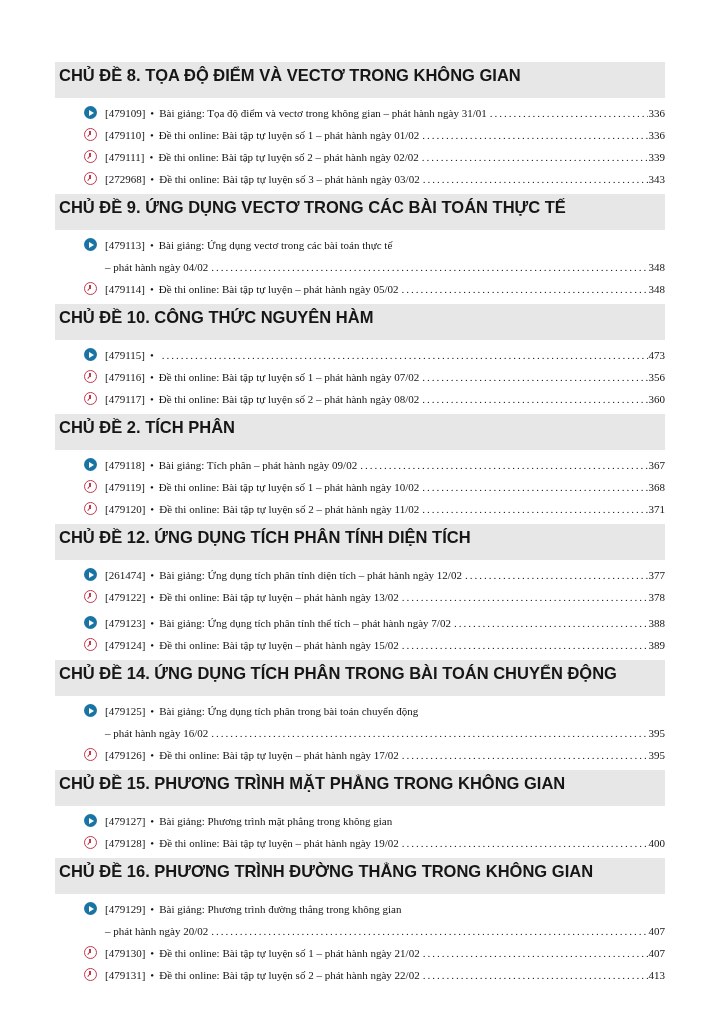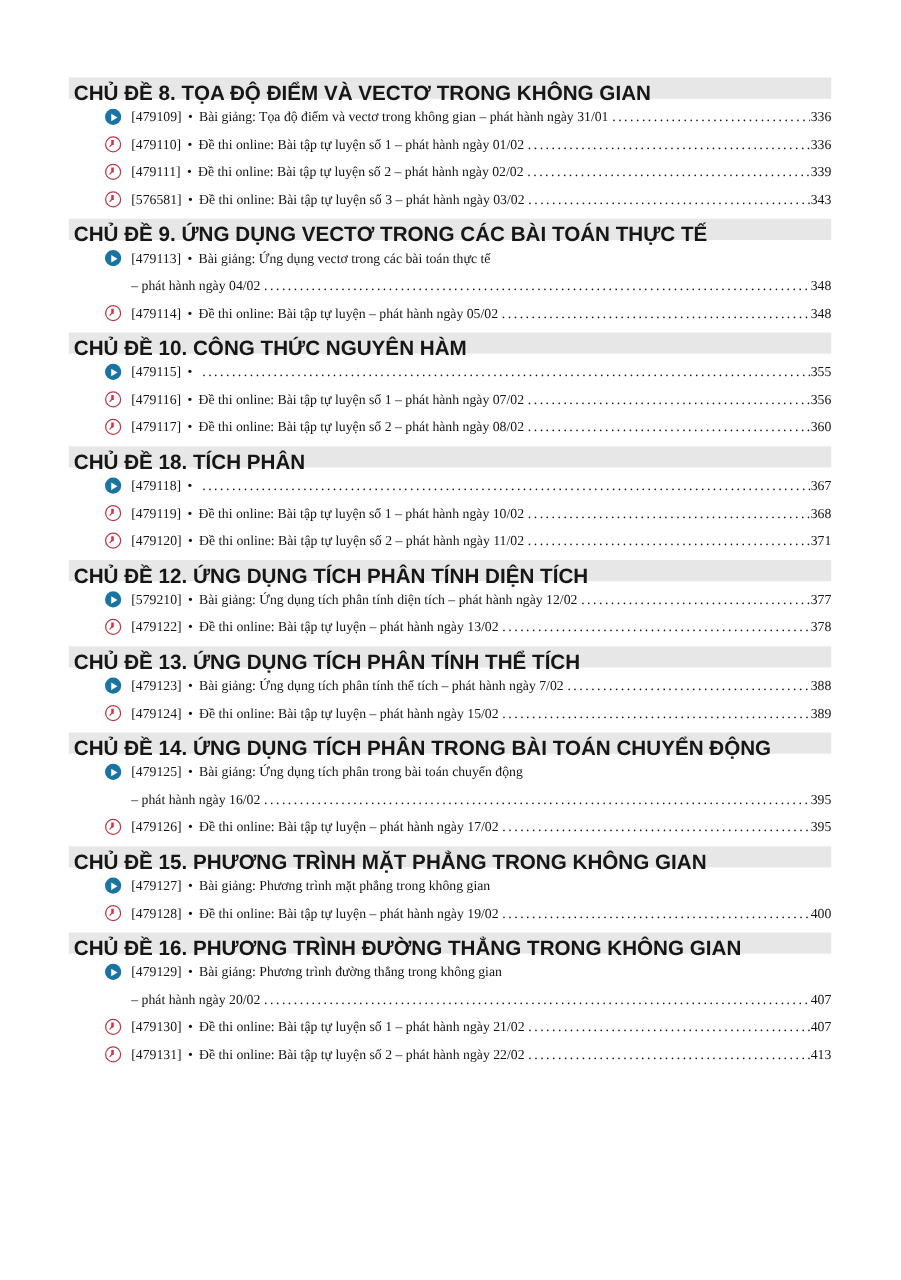--- a/index.html
+++ b/index.html
@@ -8,21 +8,21 @@
     height: 1024px;
     box-sizing: border-box;
     padding: 62px 56px 0 55px;
     font-family: "Liberation Serif", serif;
     color: #141414;
     overflow: hidden;
   }
   .toc-section { margin-bottom: 4px; }
   .section-heading {
     background: #e7e7e7;
-    height: 17px;
+    height: 36px;
     line-height: 26px;
     padding-left: 4px;
     margin: 0 0 4px 0;
     font-family: "Liberation Sans", sans-serif;
     font-weight: bold;
     font-size: 16.5px;
     color: #161616;
     white-space: nowrap;
   }
   ul.item-list { list-style: none; margin: 0; padding: 0; }
@@ -133,21 +133,21 @@
         <span class="pagenum">339</span>
       </div>
 
     </div>
   </li>
 
   <li class="toc-item">
     <span class="icon clock"></span>
     <div class="item-body">
       <div class="line line1">
-        <span class="code">[576581]</span>
+        <span class="code">[272968]</span>
         <span class="bullet">•</span>
         <span class="text">Đề thi online: Bài tập tự luyện số 3 – phát hành ngày 03/02</span>
         <span class="leader"></span>
         <span class="pagenum">343</span>
       </div>
 
     </div>
   </li>
 </ul>
   </section>
@@ -191,21 +191,21 @@
   <section class="toc-section">
     <h2 class="section-heading">CHỦ ĐỀ 10. CÔNG THỨC NGUYÊN HÀM</h2>
     <ul class="item-list">
   <li class="toc-item">
     <span class="icon play"></span>
     <div class="item-body">
       <div class="line line1">
         <span class="code">[479115]</span>
         <span class="bullet">•</span>
         <span class="leader"></span>
-        <span class="pagenum">355</span>
+        <span class="pagenum">473</span>
       </div>
 
     </div>
   </li>
 
   <li class="toc-item">
     <span class="icon clock"></span>
     <div class="item-body">
       <div class="line line1">
         <span class="code">[479116]</span>
@@ -228,28 +228,29 @@
         <span class="leader"></span>
         <span class="pagenum">360</span>
       </div>
 
     </div>
   </li>
 </ul>
   </section>
 
   <section class="toc-section">
-    <h2 class="section-heading">CHỦ ĐỀ 18. TÍCH PHÂN</h2>
+    <h2 class="section-heading">CHỦ ĐỀ 2. TÍCH PHÂN</h2>
     <ul class="item-list">
   <li class="toc-item">
     <span class="icon play"></span>
     <div class="item-body">
       <div class="line line1">
         <span class="code">[479118]</span>
         <span class="bullet">•</span>
+        <span class="text">Bài giảng: Tích phân – phát hành ngày 09/02</span>
         <span class="leader"></span>
         <span class="pagenum">367</span>
       </div>
 
     </div>
   </li>
 
   <li class="toc-item">
     <span class="icon clock"></span>
     <div class="item-body">
@@ -280,21 +281,21 @@
 </ul>
   </section>
 
   <section class="toc-section">
     <h2 class="section-heading">CHỦ ĐỀ 12. ỨNG DỤNG TÍCH PHÂN TÍNH DIỆN TÍCH</h2>
     <ul class="item-list">
   <li class="toc-item">
     <span class="icon play"></span>
     <div class="item-body">
       <div class="line line1">
-        <span class="code">[579210]</span>
+        <span class="code">[261474]</span>
         <span class="bullet">•</span>
         <span class="text">Bài giảng: Ứng dụng tích phân tính diện tích – phát hành ngày 12/02</span>
         <span class="leader"></span>
         <span class="pagenum">377</span>
       </div>
 
     </div>
   </li>
 
   <li class="toc-item">
@@ -307,21 +308,20 @@
         <span class="leader"></span>
         <span class="pagenum">378</span>
       </div>
 
     </div>
   </li>
 </ul>
   </section>
 
   <section class="toc-section">
-    <h2 class="section-heading">CHỦ ĐỀ 13. ỨNG DỤNG TÍCH PHÂN TÍNH THỂ TÍCH</h2>
     <ul class="item-list">
   <li class="toc-item">
     <span class="icon play"></span>
     <div class="item-body">
       <div class="line line1">
         <span class="code">[479123]</span>
         <span class="bullet">•</span>
         <span class="text">Bài giảng: Ứng dụng tích phân tính thể tích – phát hành ngày 7/02</span>
         <span class="leader"></span>
         <span class="pagenum">388</span>

